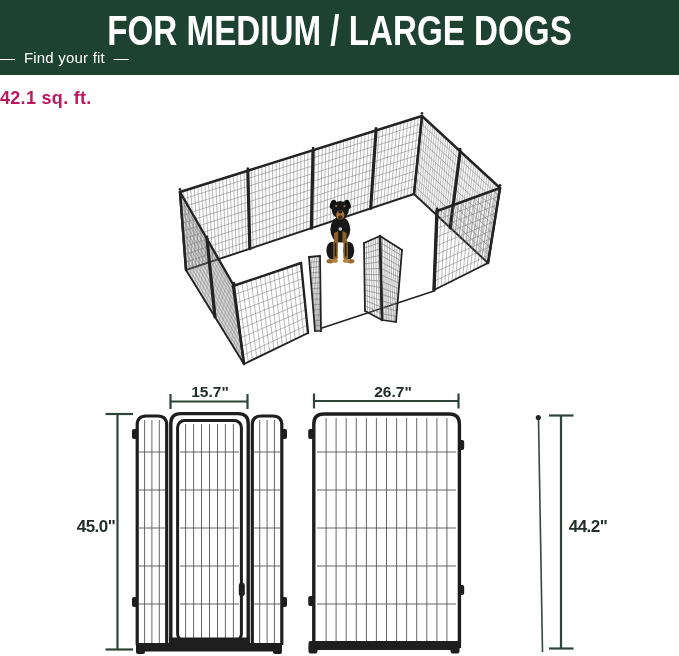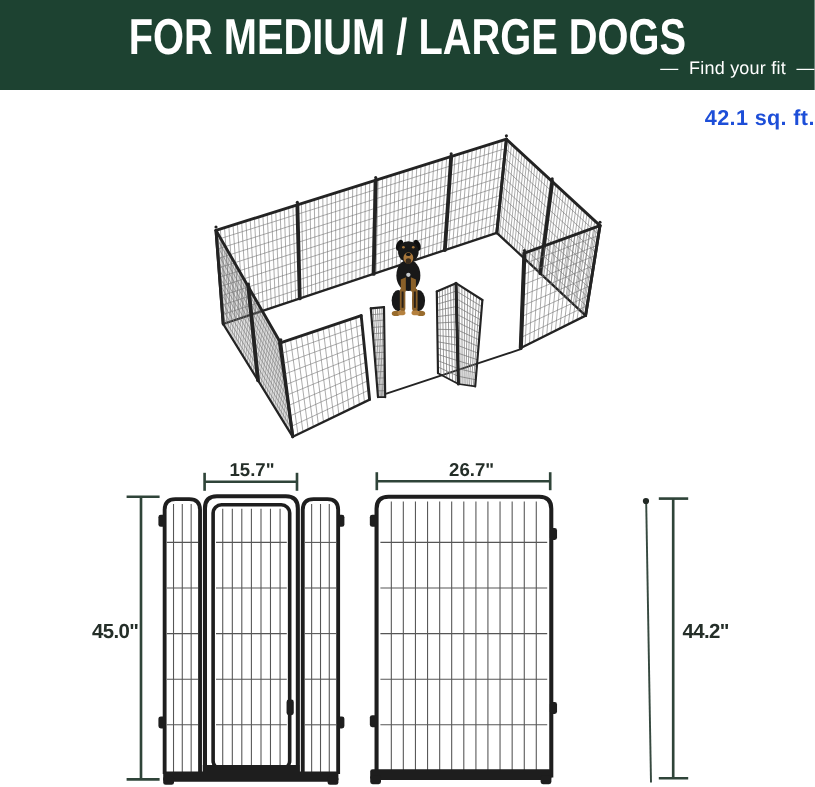--- a/index.html
+++ b/index.html
@@ -8,24 +8,24 @@
   .abs { position:absolute; }
 </style>
 </head>
 <body>
 
 <div class="abs" style="left:0; top:0; width:679px; height:75px; background:#1d4231;"></div>
 
 <div class="abs" style="left:0; top:7px; width:679px; text-align:center; color:#ffffff;
      font-size:42px; font-weight:bold; letter-spacing:0; transform:scaleX(0.79);">FOR MEDIUM / LARGE DOGS</div>
 
-<div class="abs" style="left:0; top:48.5px; width:679px; text-align:right; color:#ffffff;
+<div class="abs" style="left:0; top:48.5px; width:679px; text-align:left; color:#ffffff;
      font-size:15px; letter-spacing:0.2px;">—&nbsp;&nbsp;Find your fit&nbsp;&nbsp;—</div>
 
-<div class="abs" style="left:0; top:88px; width:679px; text-align:right; color:#1d4ed8;
+<div class="abs" style="left:0; top:88px; width:679px; text-align:left; color:#be185d;
      font-size:18px; font-weight:bold; letter-spacing:0.3px;">42.1 sq. ft.</div>
 
 <svg class="abs" style="left:0; top:0;" width="679" height="656" viewBox="0 0 679 656">
 
 <g>
 <line x1="183.6" y1="190.9" x2="189.4" y2="268.9" stroke="#747474" stroke-width="0.5"></line>
 <line x1="187.1" y1="189.8" x2="192.7" y2="267.8" stroke="#747474" stroke-width="0.5"></line>
 <line x1="190.7" y1="188.6" x2="196.1" y2="266.6" stroke="#747474" stroke-width="0.5"></line>
 <line x1="194.2" y1="187.5" x2="199.4" y2="265.5" stroke="#747474" stroke-width="0.5"></line>
 <line x1="197.8" y1="186.4" x2="202.8" y2="264.4" stroke="#747474" stroke-width="0.5"></line>

